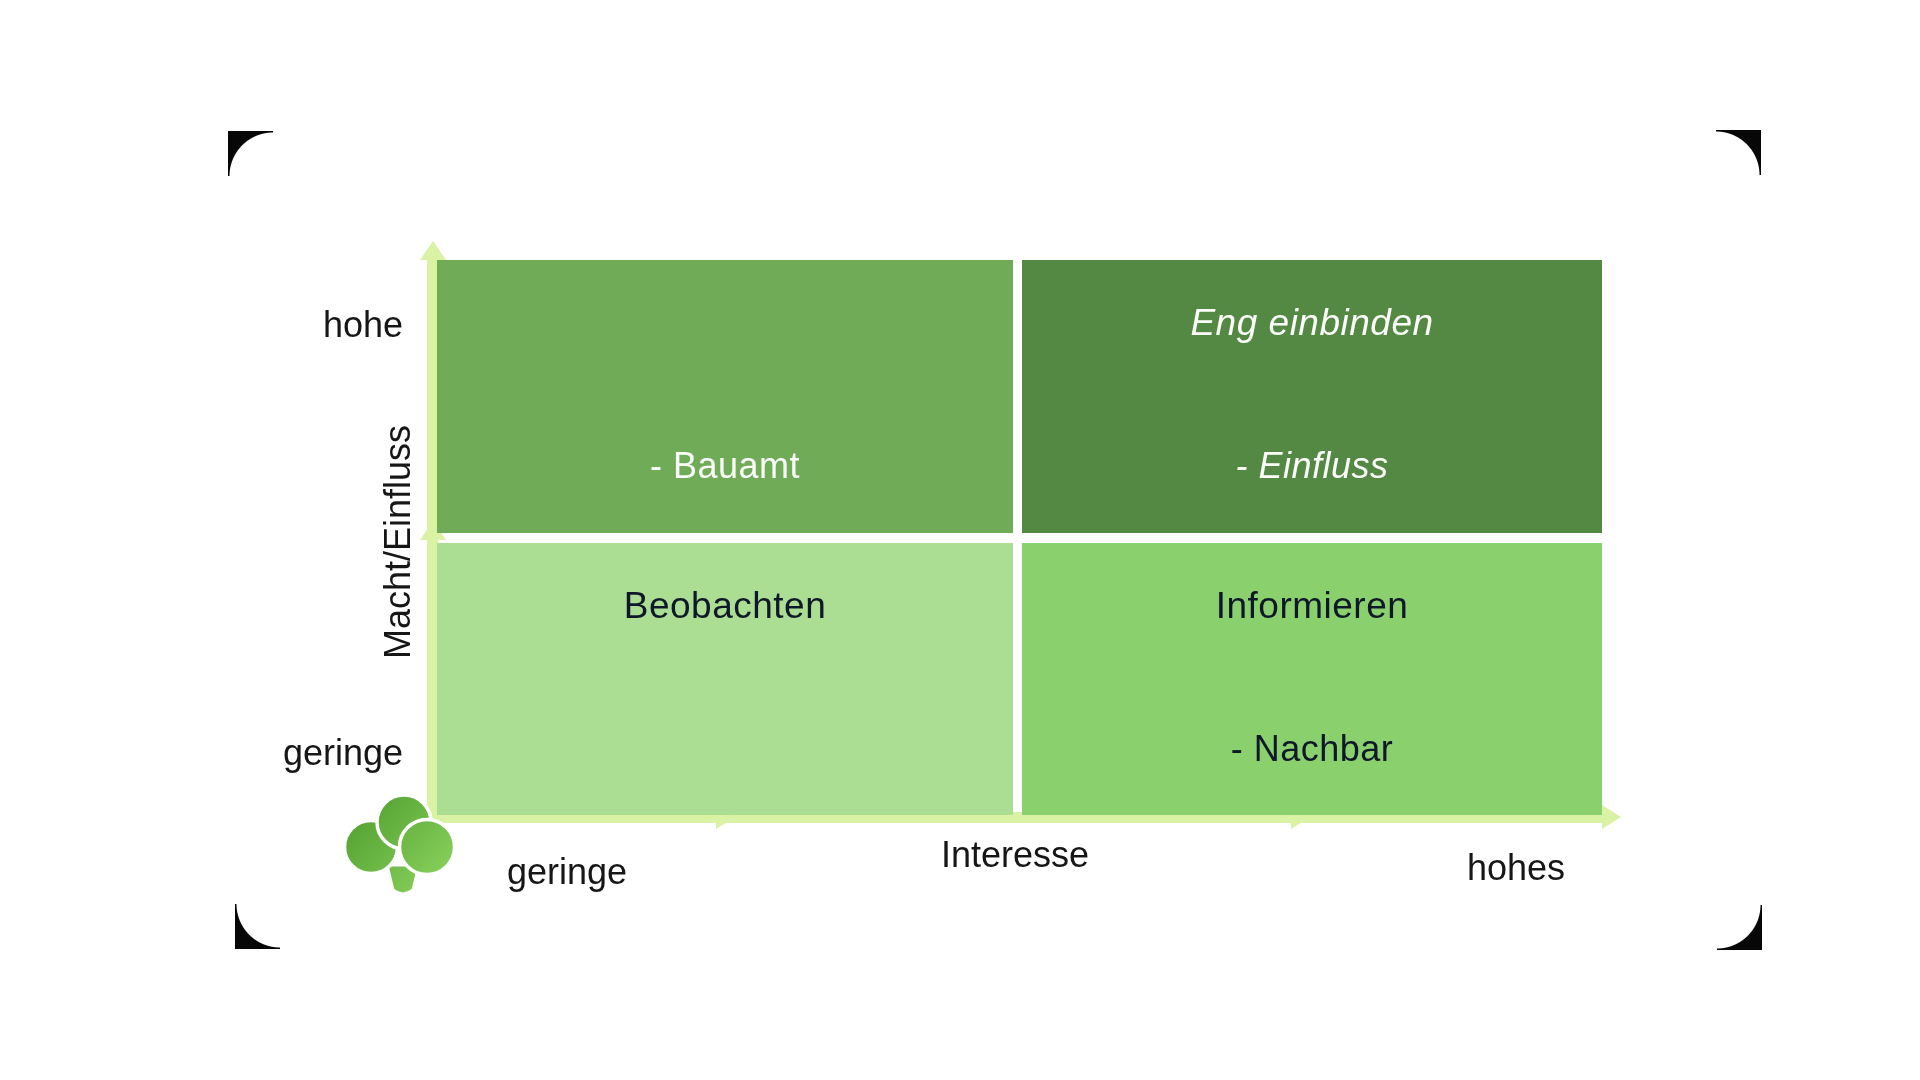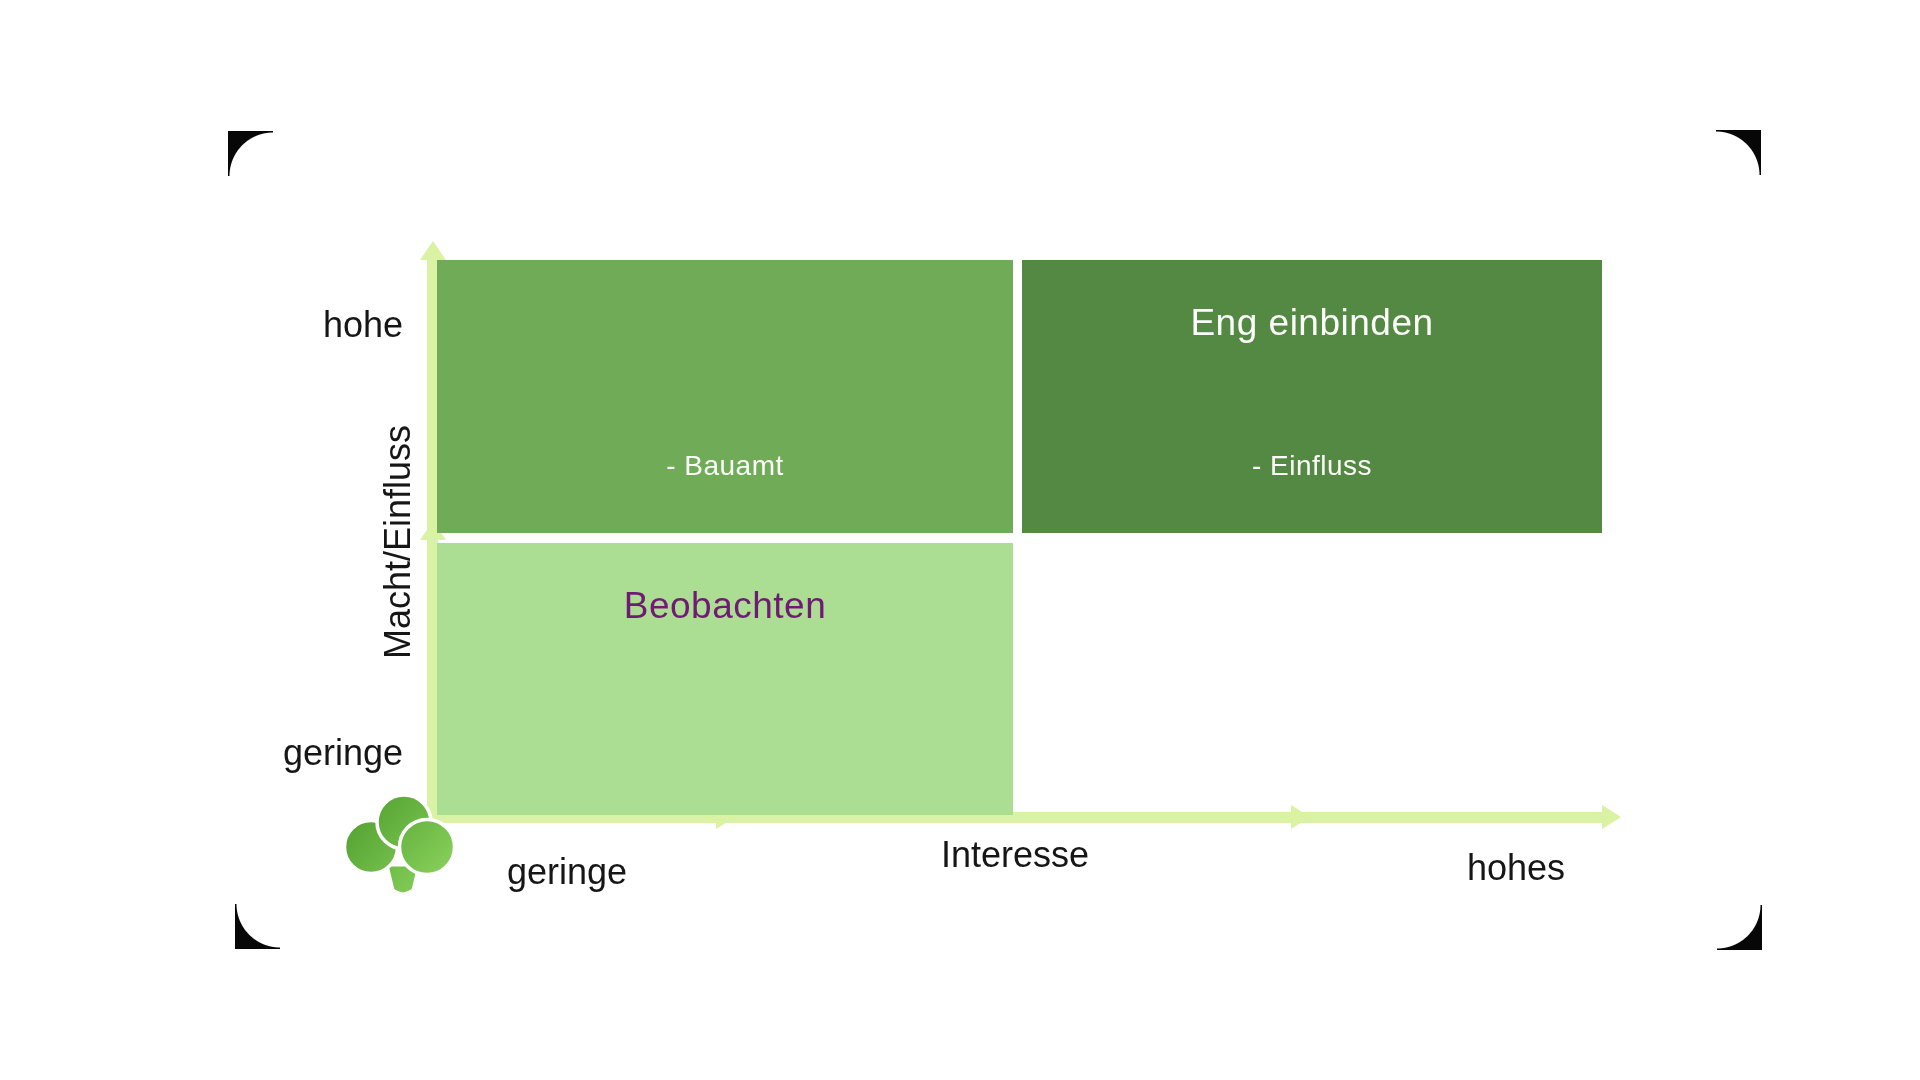--- a/index.html
+++ b/index.html
@@ -28,23 +28,23 @@
 
   
   .quadrant { position:absolute; }
   .q-tl { left:437px;  top:260px; width:576px; height:273px; }
   .q-tr { left:1022px; top:260px; width:580px; height:273px; }
   .q-bl { left:437px;  top:543px; width:576px; height:272px; }
   .q-br { left:1022px; top:543px; width:580px; height:272px; }
   .q-title { position:absolute; top:63px; left:0; right:0; text-align:center;
     transform:translateY(-50%); font-size:37px; letter-spacing:0.5px; }
   .q-sub { position:absolute; top:206px; left:0; right:0; text-align:center;
-    transform:translateY(-50%); font-size:28px; letter-spacing:0.5px; }
+    transform:translateY(-50%); font-size:36px; letter-spacing:0.5px; }
   .light-text { color:#fcfdfb; }
-  .dark-text  { color:#701a75; }
+  .dark-text  { color:#0f172a; }
 
   
   .axis-label { position:absolute; color:#161616; font-size:36px; white-space:nowrap; }
   .lbl-hohe     { left:403px;  top:325px; transform:translate(-100%,-50%);text-align:center; }
   .lbl-geringe  { left:403px;  top:753px; transform:translate(-100%,-50%); }
   .lbl-macht    { left:398px;  top:542px; transform:translate(-50%,-50%) rotate(-90deg); }
   .lbl-geringes { left:567px;  top:872px; transform:translate(-50%,-50%); }
   .lbl-interesse{ left:1015px; top:855px; transform:translate(-50%,-50%); font-weight:normal; }
   .lbl-hohes    { left:1484px; top:868px; transform:translate(-50%,-50%);margin-left:32px; }
 
@@ -66,29 +66,33 @@
 
   <div class="axis-shaft x-shaft"></div>
   <div class="arrow-right" style="left:716px; top:805px;"></div>
   <div class="arrow-right" style="left:1291px; top:805px;"></div>
   <div class="arrow-right" style="left:1602px; top:805px;"></div>
 
   <div class="quadrant q-tl" style="background-color: rgb(112, 171, 88);">
     <div class="q-sub light-text">- Bauamt</div>
   </div>
 
-  <div class="quadrant q-tr" style="background-color: rgb(84, 137, 67);">
+  <div class="quadrant q-tr" style="background-color: rgb(84, 137, 67); font-style: italic;">
     <div class="q-title light-text">Eng einbinden</div>
     <div class="q-sub light-text">- Einfluss</div>
   </div>
 
   <div class="quadrant q-bl" style="background-color: rgb(171, 221, 146);">
     <div class="q-title dark-text">Beobachten</div>
   </div>
 
+  <div class="quadrant q-br" style="background-color: rgb(138, 208, 108);">
+    <div class="q-title dark-text">Informieren</div>
+    <div class="q-sub dark-text">- Nachbar</div>
+  </div>
 
   <div class="axis-label lbl-hohe">hohe</div>
   <div class="axis-label lbl-geringe">geringe</div>
   <div class="axis-label lbl-macht">Macht/Einfluss</div>
   <div class="axis-label lbl-geringes">geringe</div>
   <div class="axis-label lbl-interesse">Interesse</div>
   <div class="axis-label lbl-hohes">hohes</div>
 
   <svg class="logo" viewBox="0 0 120 112" aria-hidden="true">
     <defs>

